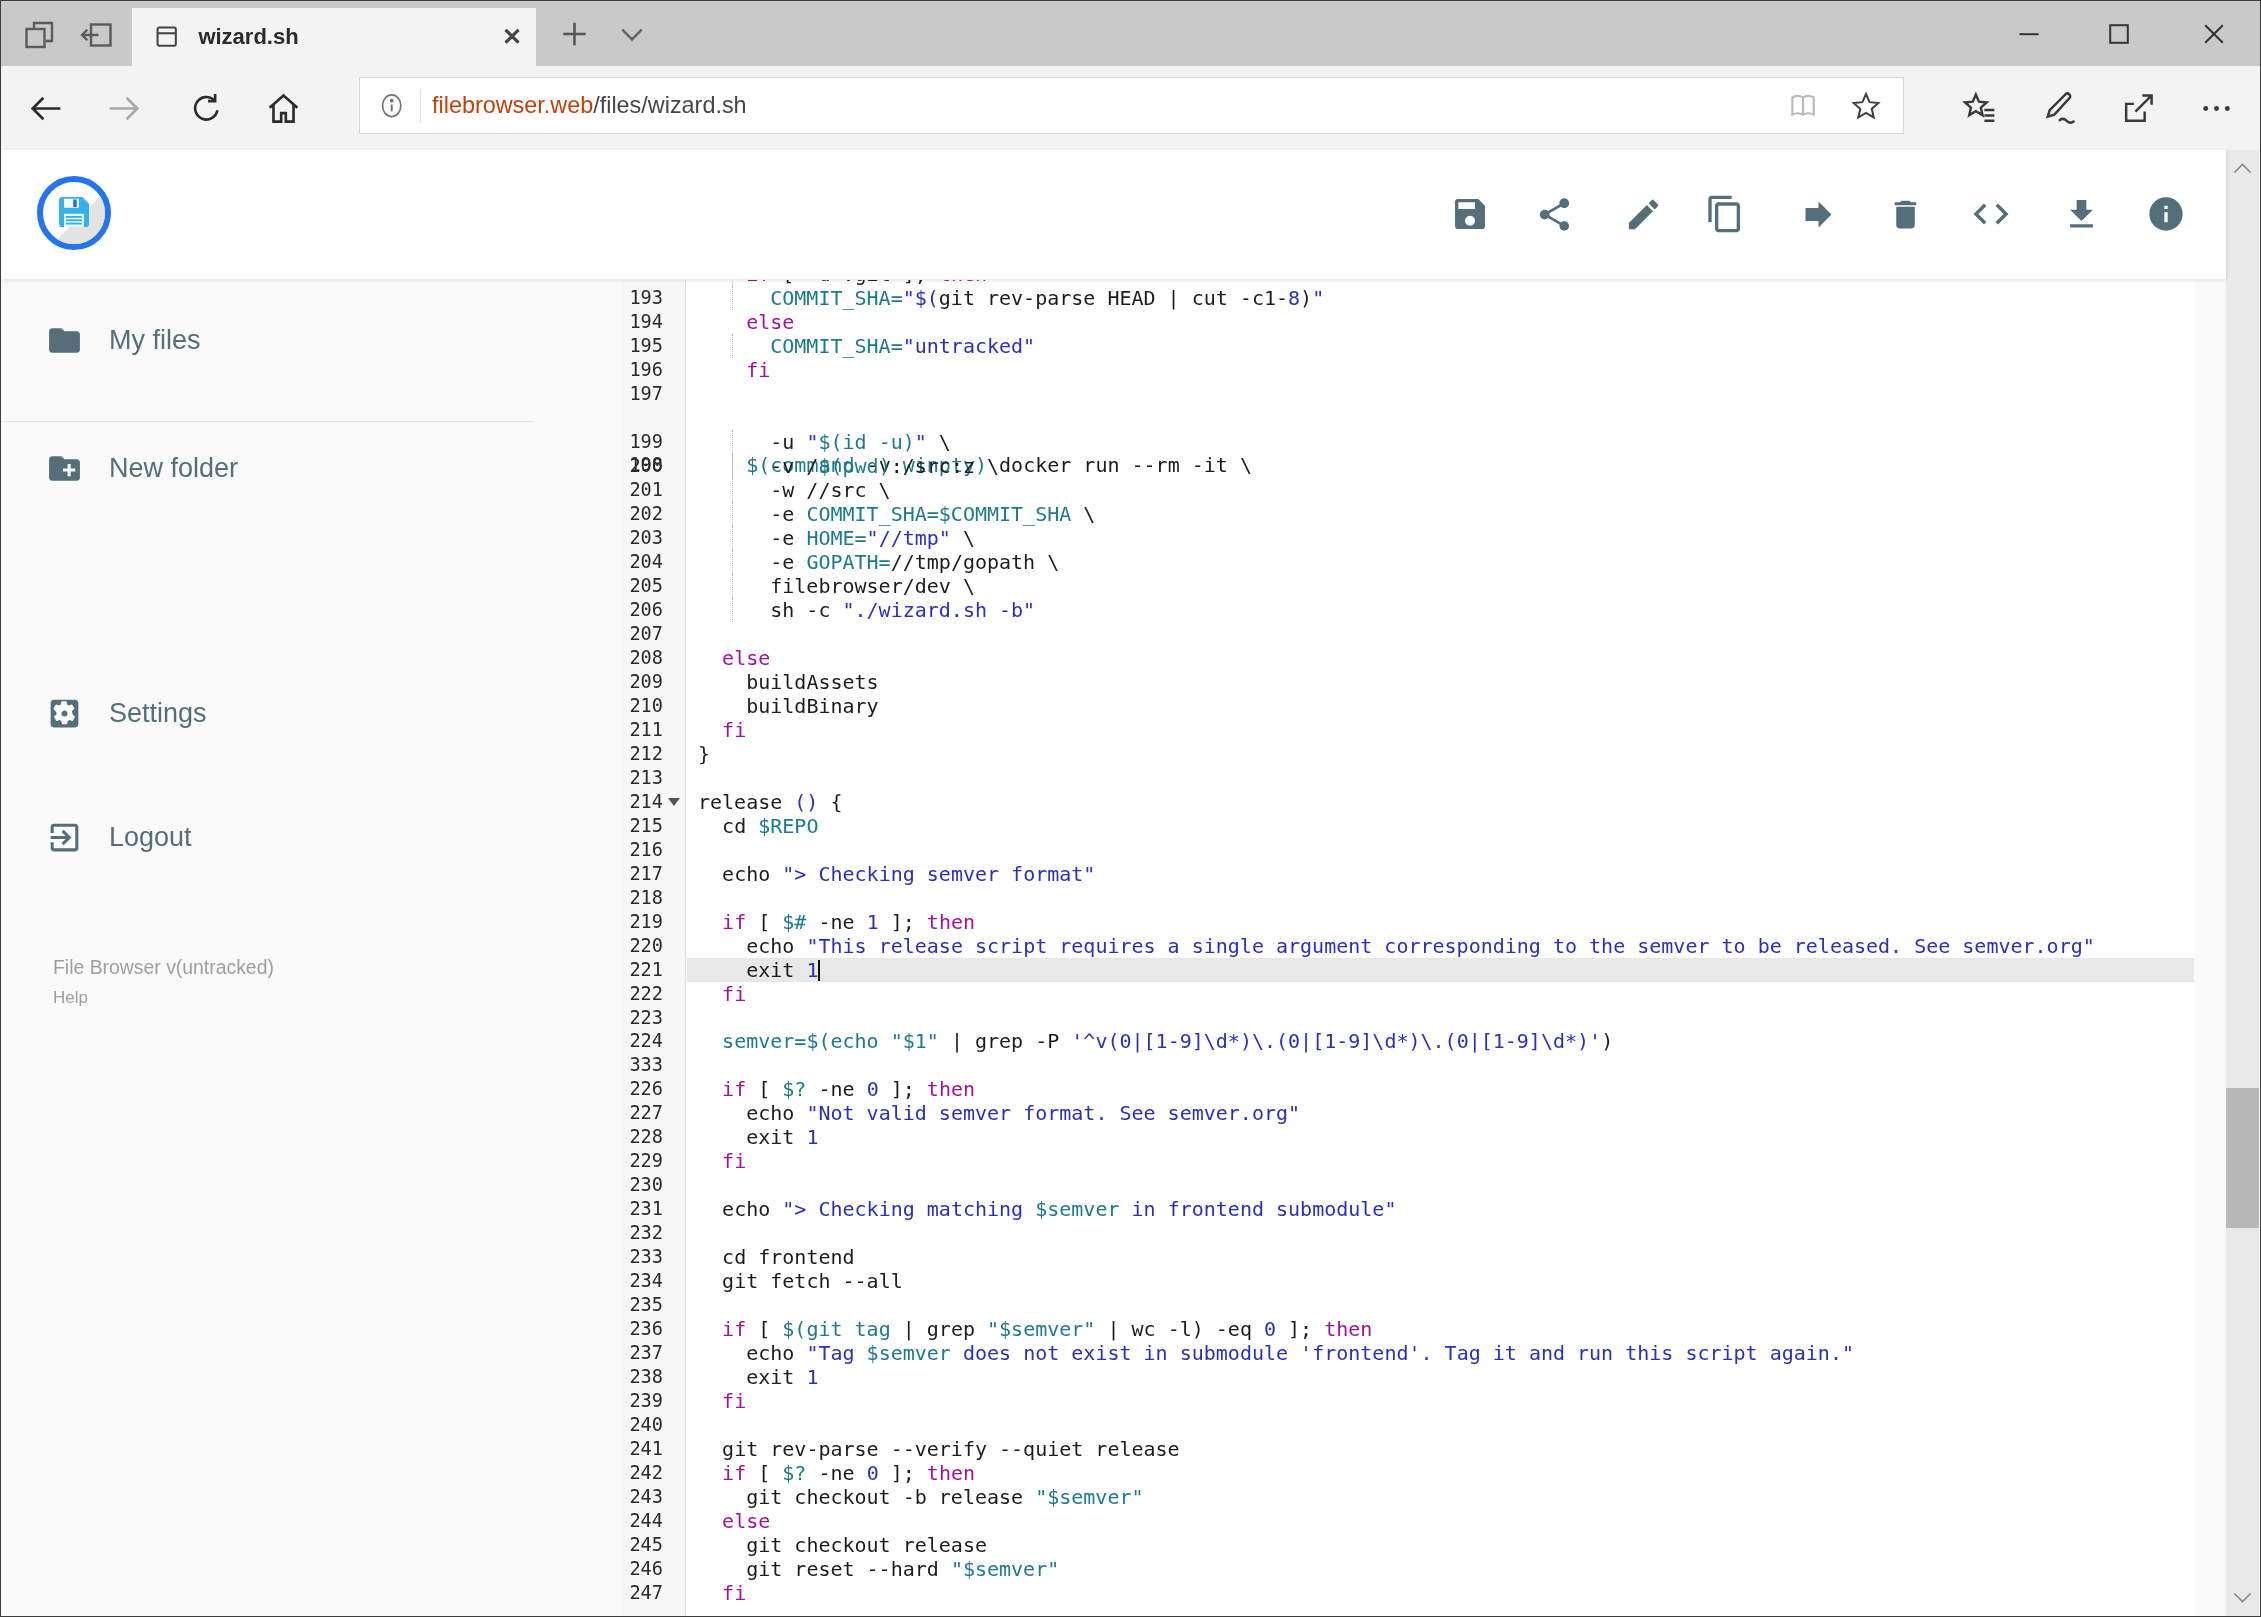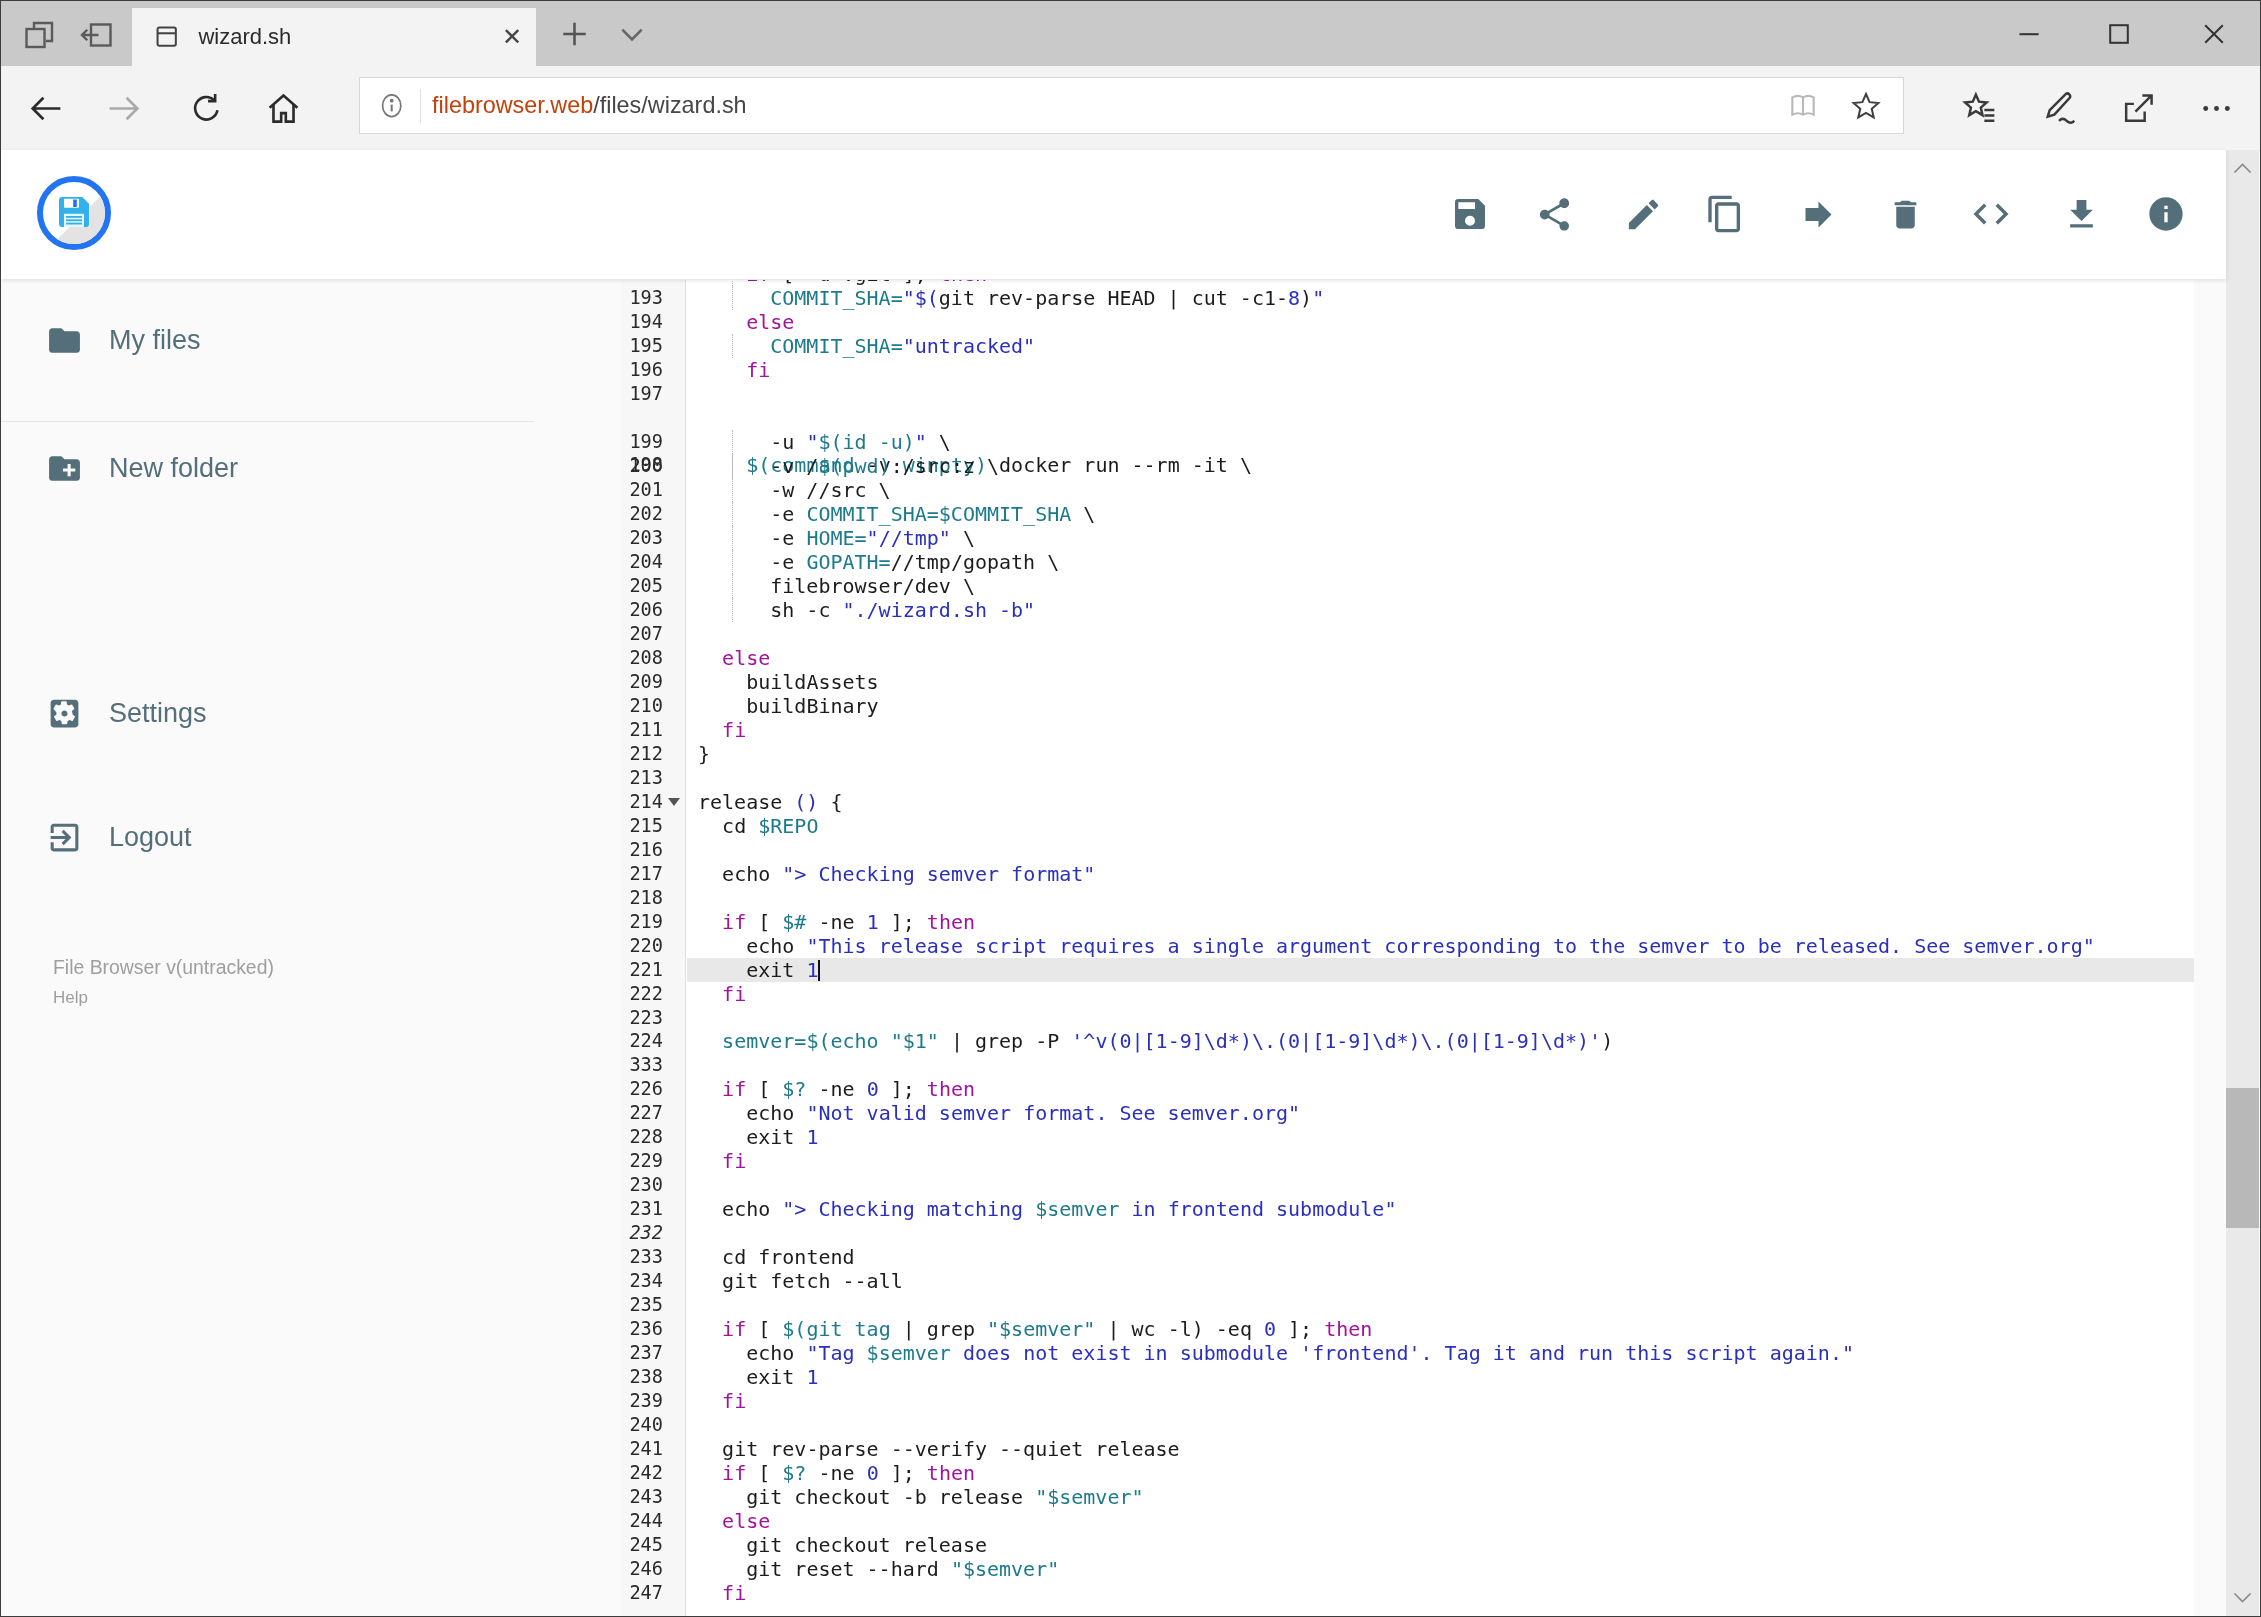--- a/index.html
+++ b/index.html
@@ -3,21 +3,21 @@
 <meta charset="utf-8">
 <style>
   * { margin:0; padding:0; box-sizing:border-box; }
   html,body { background:#888; }
   #app {
     position:relative; width:2261px; height:1617px; overflow:hidden;
     font-family:"Liberation Sans", sans-serif; background:#fafafa;
     border:1.6px solid #3c3c3c;
   }
   
-  #tabbar { position:absolute; left:0; top:0; width:100%; height:65px; background:#c9c9c9; }
+  #tabbar { position:absolute; left:0; top:0; width:100%; height:65px; background:#c9c9c9;font-weight:bold; }
   .tabbar-icon { position:absolute; top:16px; width:36px; height:36px; cursor:pointer; }
   #tab {
     position:absolute; left:131px; top:6.5px; width:404px; height:58px; background:#f3f3f3;
     display:flex; align-items:center;
   }
   #tab-favicon { margin-left:21px; width:27.4px; height:27.4px; }
   #tab-title { margin-left:18px; font-size:22px; color:#2b2b2b; flex:1; white-space:nowrap; overflow:hidden; }
   #tab-close { width:48px; height:48px; display:flex; align-items:center; justify-content:center; font-size:24px; color:#444; cursor:pointer; }
   #newtab-btn { position:absolute; left:551px; top:14.5px; width:45px; height:36px; }
   #tablist-btn { position:absolute; left:610px; top:19.4px; width:42px; height:27.4px; }
@@ -461,21 +461,21 @@
           <div class="code-text">  <span class="tk-k">fi</span></div>
         </div>
         <div class="code-row" style="top: 893px;">
           <div class="gutter-num">230</div>
           <div class="code-text"></div>
         </div>
         <div class="code-row" style="top: 917px;">
           <div class="gutter-num">231</div>
           <div class="code-text">  <span>echo </span><span class="tk-s">"&gt; Checking matching </span><span class="tk-v">$semver</span><span class="tk-s"> in frontend submodule"</span></div>
         </div>
-        <div class="code-row" style="top: 941px; font-style: italic;">
+        <div class="code-row" style="top: 941px;">
           <div class="gutter-num">232</div>
           <div class="code-text"></div>
         </div>
         <div class="code-row" style="top: 965px;">
           <div class="gutter-num">233</div>
           <div class="code-text">  <span>cd frontend</span></div>
         </div>
         <div class="code-row" style="top: 989px;">
           <div class="gutter-num">234</div>
           <div class="code-text">  <span>git fetch --all</span></div>

